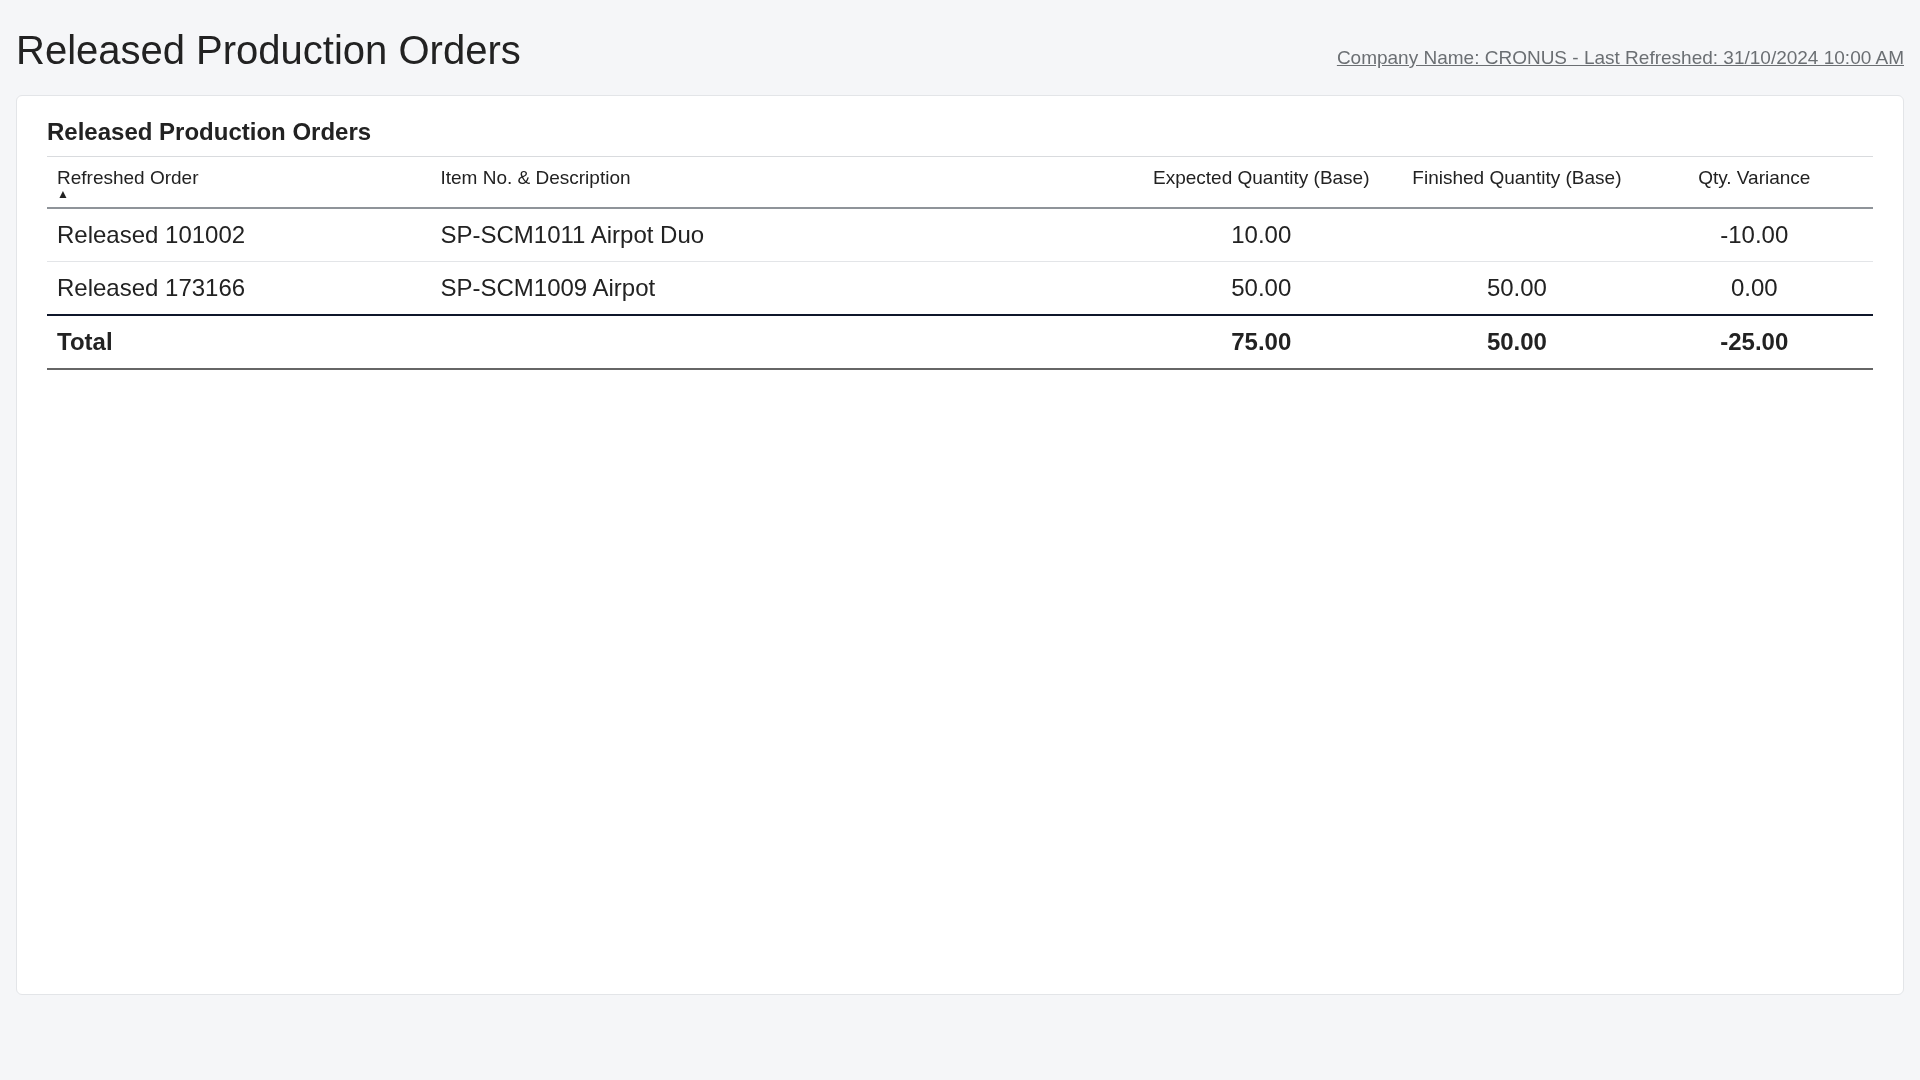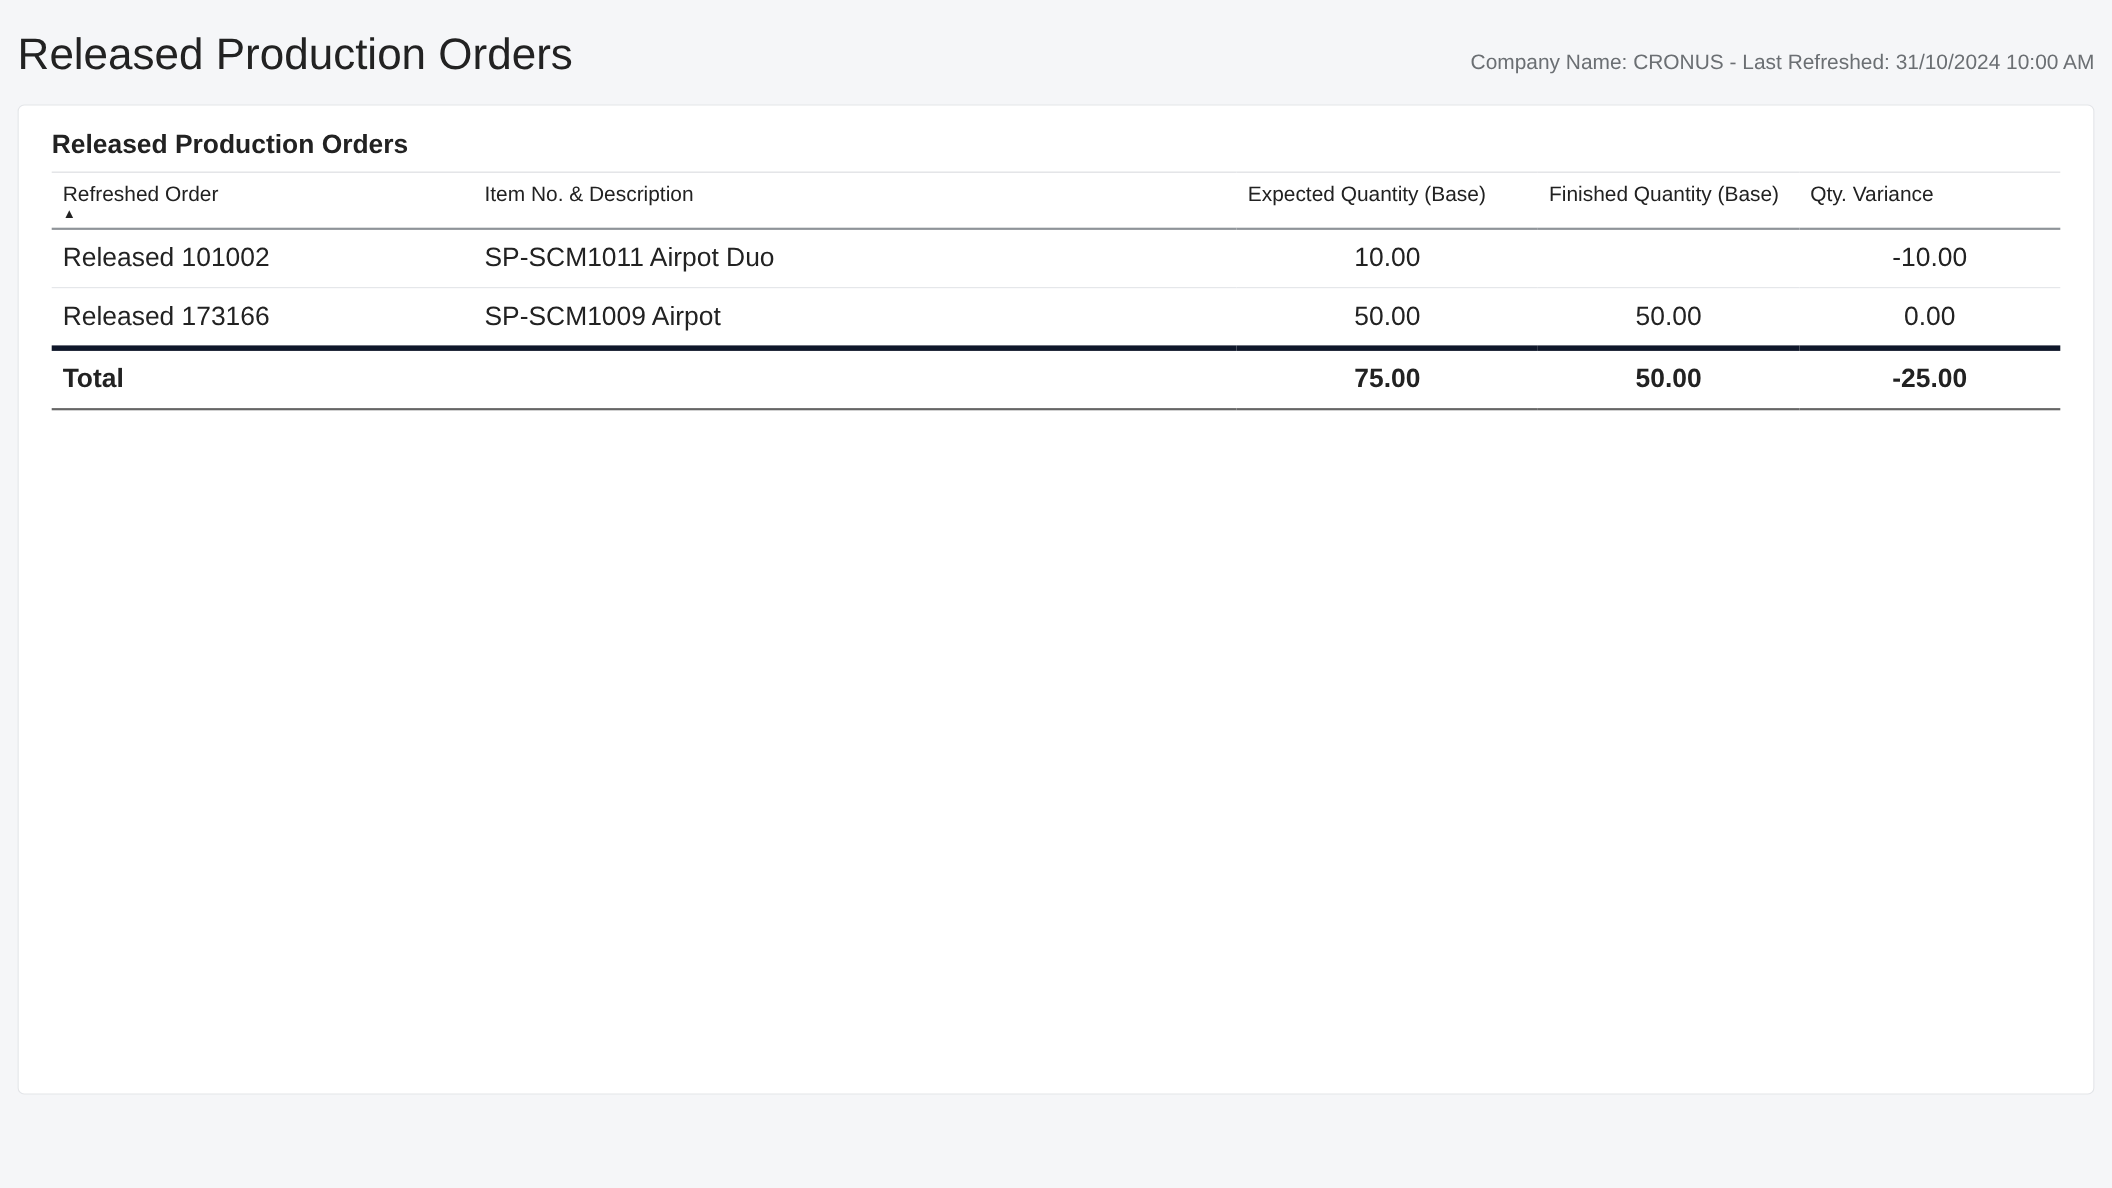--- a/index.html
+++ b/index.html
@@ -22,20 +22,21 @@
   }
   .title {
     font-size: 40px;
     font-weight: 400;
     color: #222;
   }
   .meta {
     font-size: 19px;
     color: #6b6f73;
     padding-bottom: 4px;
+    text-decoration: underline;
   }
   .card {
     background: #fff;
     border: 1px solid #e3e5e8;
     border-radius: 6px;
     padding: 22px 30px 30px 30px;
     min-height: 900px;
   }
   .card-subtitle {
     font-size: 24px;
@@ -48,36 +49,36 @@
     font-size: 19px;
   }
   thead th {
     text-align: left;
     font-weight: 400;
     border-top: 1px solid #d9dbde;
     border-bottom: 2px solid #8f9499;
     padding: 10px 10px 8px 10px;
     vertical-align: top;
   }
-  thead th.num { text-align: left; margin-top: 34px; }
+  thead th.num { text-align: center; margin-top: 34px; }
   thead th .sort-mark {
     display: block;
     font-size: 12px;
     line-height: 10px;
     color: #222;
   }
   tbody td {
     border-bottom: 1px solid #e3e5e8;
     padding: 12px 10px;
     font-size: 24px;
   }
   tbody td.num { text-align: center; }
   tr.total td {
     font-weight: 700;
-    border-top: 5px solid #0f172a;
+    border-top: 2px solid #0f172a;
     border-bottom: 2px solid #666;
   }
   
   col.c-order { width: 21%; }
   col.c-item  { width: 38%; }
   col.c-exp   { width: 15%; }
   col.c-fin   { width: 13%; }
   col.c-var   { width: 13%; }
 </style>
 </head>

